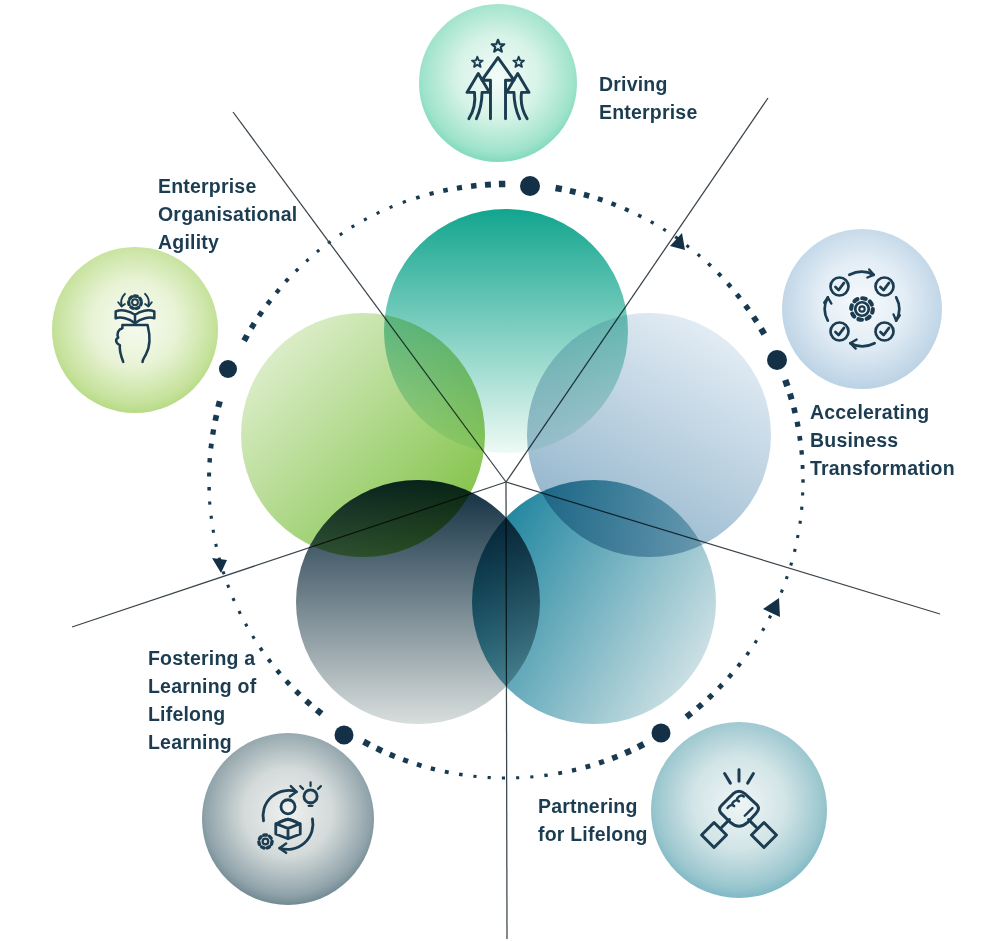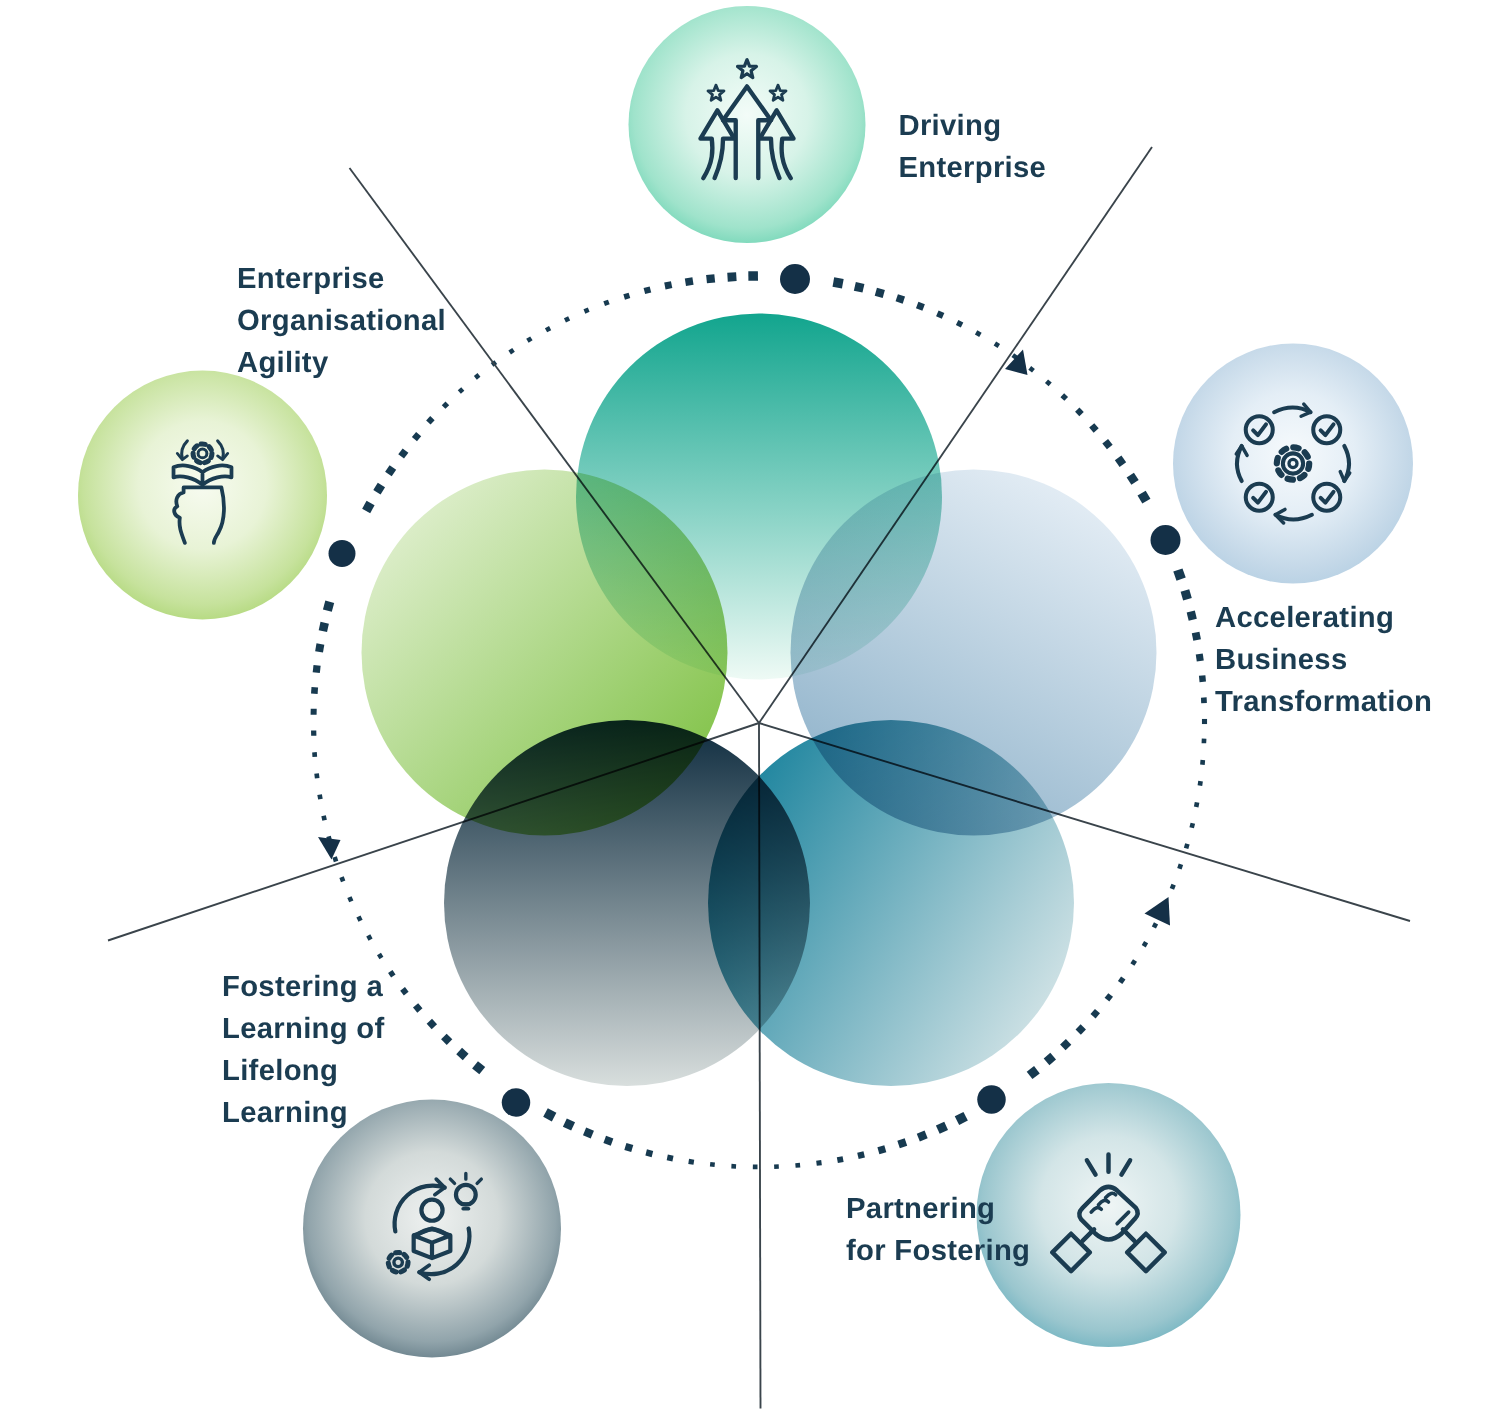--- a/index.html
+++ b/index.html
@@ -288,23 +288,23 @@
     <div>Driving</div>
     <div>Enterprise</div>
   </div>
 
   <div class="label" style="left:810px;top:398px">
     <div>Accelerating</div>
     <div>Business</div>
     <div>Transformation</div>
   </div>
 
-  <div class="label" style="left:564px;top:792px">
+  <div class="label" style="left:538px;top:792px">
     <div>Partnering</div>
-    <div>for Fostering</div>
+    <div>for Lifelong</div>
   </div>
 
   <div class="label" style="left:148px;top:644px">
     <div>Fostering a</div>
     <div>Learning of</div>
     <div>Lifelong</div>
     <div>Learning</div>
   </div>
 
   <div class="label" style="left:158px;top:172px">

